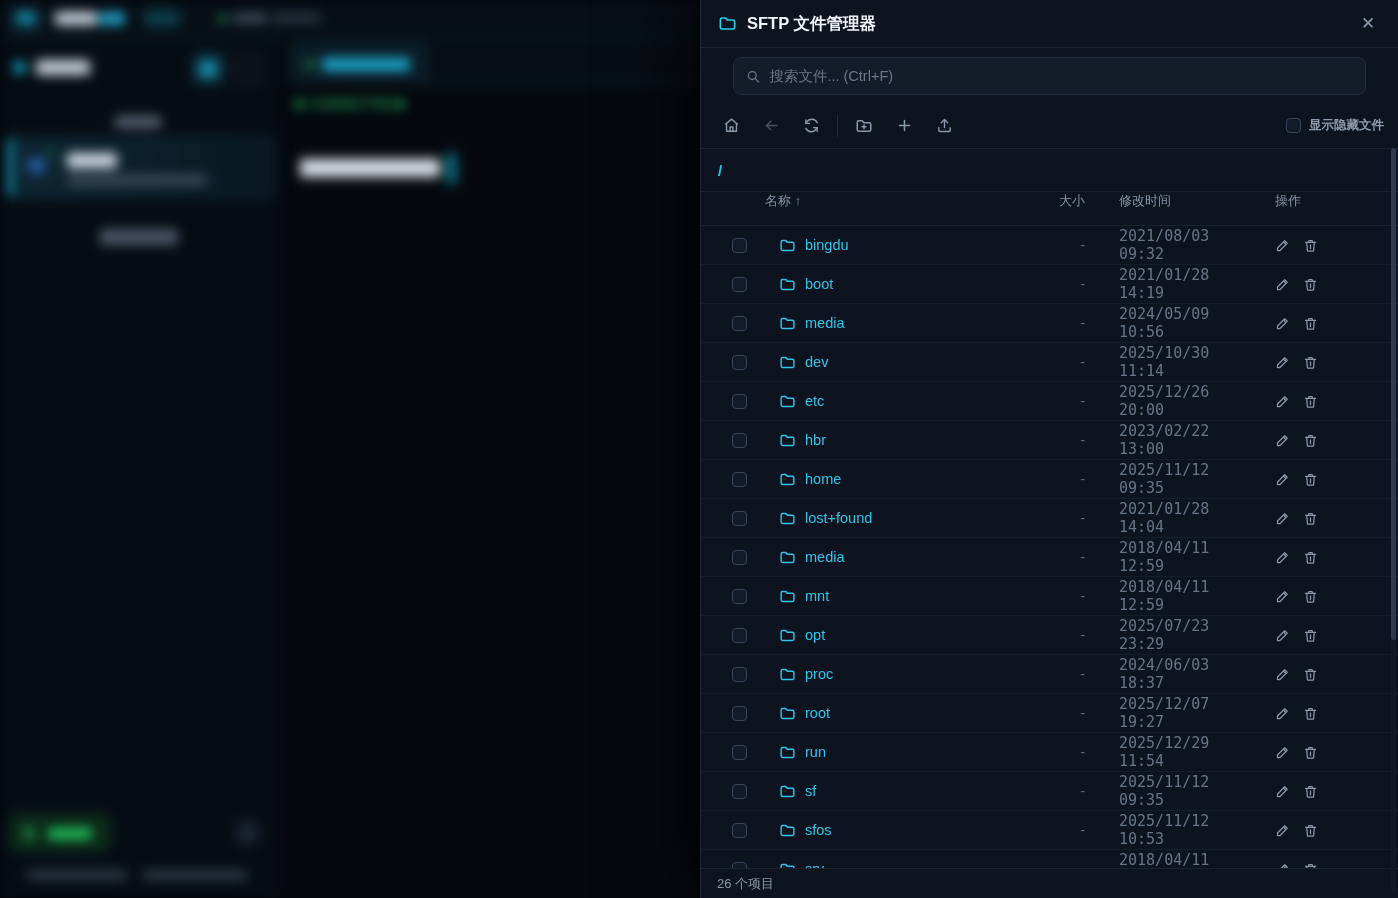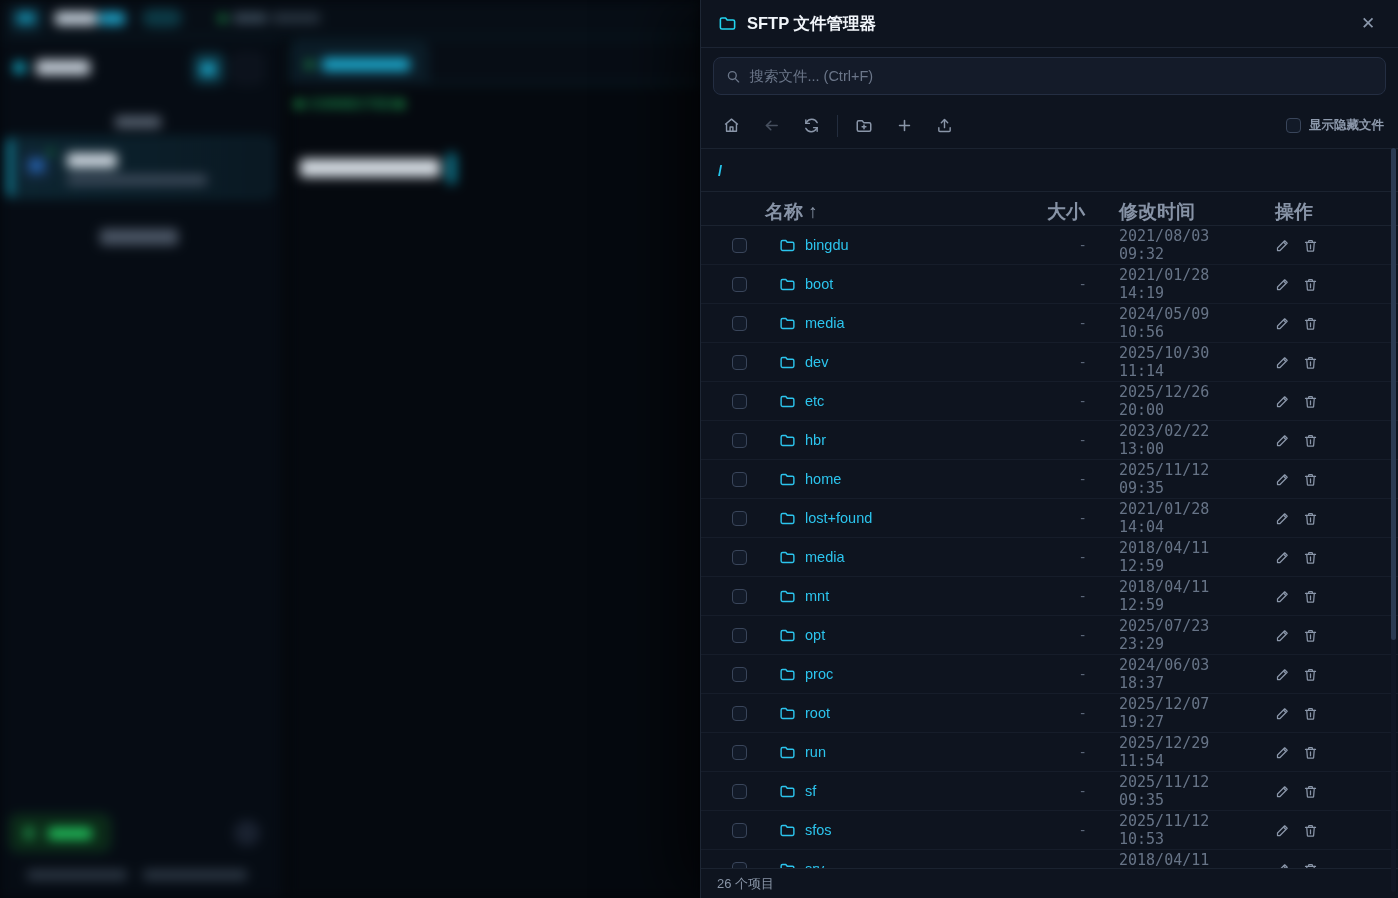--- a/index.html
+++ b/index.html
@@ -34,43 +34,43 @@
   
   .panel { position:absolute; left:700px; top:0; width:698px; height:898px;
            background:#0e141f; border-left:1px solid #1e2735;
            box-shadow:-24px 0 60px rgba(0,0,0,.65); color:#e5eaf2;
            display:flex; flex-direction:column; }
   .p-header { height:48px; flex:0 0 48px; display:flex; align-items:center;
               padding:0 17px; border-bottom:1px solid #1c2433; }
   .p-title { font-size:16.5px; font-weight:bold; color:#f1f5fa; margin-left:10px; }
   .close-btn { margin-left:auto; width:26px; height:26px; display:flex; align-items:center;
                justify-content:center; color:#8a97ab; font-size:17px; cursor:pointer; }
-  .search-wrap { padding:9px 12px 8px; }
+  .search-wrap { padding:9px 32px 8px; }
   .search-box { height:38px; background:#141b29; border:1px solid #242e42; border-radius:8px;
                 display:flex; align-items:center; padding:0 12px; }
   .search-box input { background:transparent; border:none; outline:none; color:#c8d2e0;
                 font-size:14.5px; width:100%; margin-left:9px; }
   .search-box input::placeholder { color:#6b7689; }
   .toolbar { height:46px; flex:0 0 46px; display:flex; align-items:center; padding:0 14px;
              border-bottom:1px solid #1b2330;font-weight:bold; }
   .tool-btn { width:32px; height:32px; display:flex; align-items:center; justify-content:center;
               color:#8a96a9; border-radius:6px; cursor:pointer; margin-right:8px; }
   .tool-btn.disabled { color:#47505f; }
   .tool-sep { width:1px; height:22px; background:#232d3e; margin:0 10px 0 2px; }
   .hidden-toggle { margin-left:auto; display:flex; align-items:center; color:#8e9aad;
                    font-size:12.5px; cursor:pointer; }
   .checkbox { width:15px; height:15px; border:1px solid #39455a; border-radius:4px;
               background:#121a28; }
   .hidden-toggle .checkbox { margin-right:8px; }
   .breadcrumb-bar { height:43px; flex:0 0 43px; display:flex; align-items:center;
                     padding:0 17px; border-bottom:1px solid #1b2330; }
   .crumb { color:#26c6ec; font-size:15px; font-weight:bold; cursor:pointer; }
 
-  .thead { height:34px; flex:0 0 34px; display:flex; align-items:flex-end; color:#8793a6;
-           font-size:19px; border-bottom:1px solid #1b2330;font-weight:bold; }
+  .thead { height:34px; flex:0 0 34px; display:flex; align-items:flex-start; color:#8793a6;
+           font-size:13px; border-bottom:1px solid #1b2330; }
   .file-list { flex:1 1 auto; overflow:hidden; }
   .frow { height:39px; display:flex; align-items:center; border-bottom:1px solid #161d2a;
           font-size:14.5px;padding-left:14px; }
   .cb-cell { margin-left:17px; width:15px; flex:0 0 15px; }
   .name-cell { margin-left:32px; flex:1 1 auto; min-width:0; display:flex; align-items:center;
                color:#2cc5ee; cursor:pointer; }
   .name-cell svg { flex:0 0 17px; margin-right:9px; }
   .size-cell { width:60px; flex:0 0 60px; text-align:right; color:#5b6678; }
   .time-cell { width:115px; flex:0 0 115px; margin-left:34px; color:#677487;
                font-family:"DejaVu Sans Mono", monospace; font-size:15px; }

